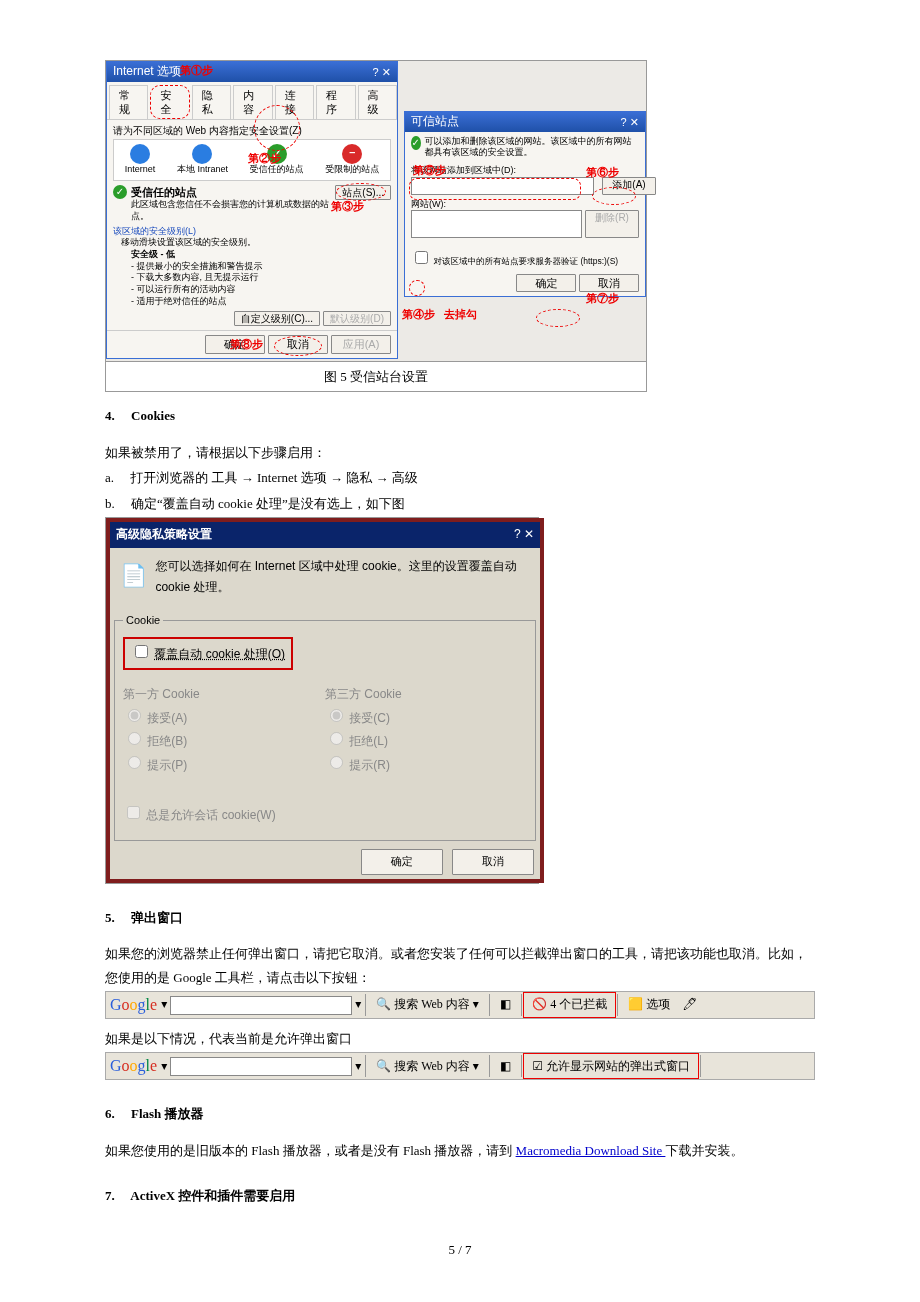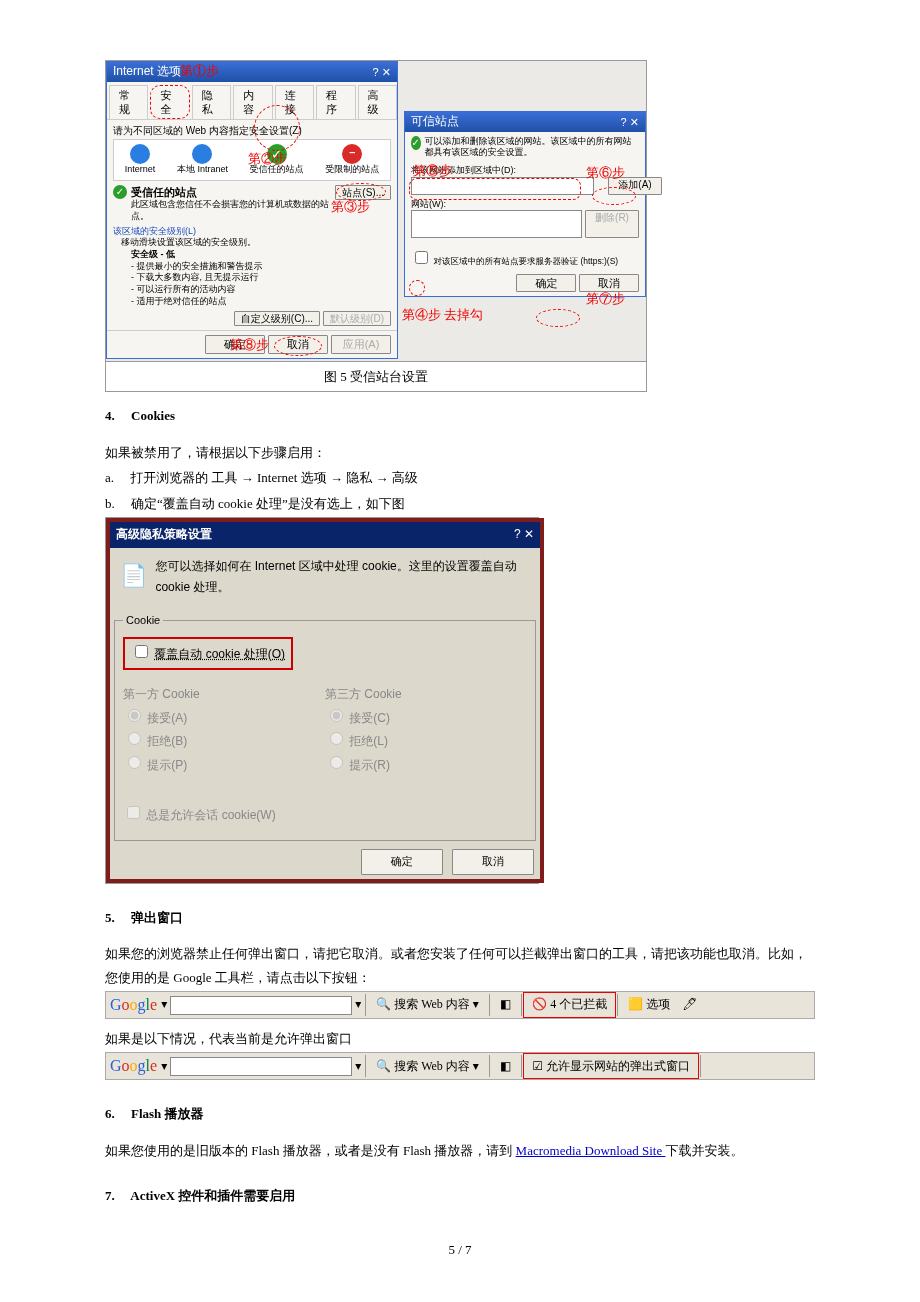--- a/index.html
+++ b/index.html
@@ -18,22 +18,22 @@
     position: relative;
     font-family: Tahoma, "SimSun", sans-serif;
     font-size: 11px;
     line-height: 1.3;
   }
   .caption { text-align: center; font-size: 13px; padding: 3px 0; background:#fff; }
   .section-title { font-weight: bold; margin-top: 12px; }
   .step-red {
     position: absolute;
     color: #e00;
-    font-weight: normal;
-    font-size: 13px;
+    font-weight: bold;
+    font-size: 11px;
     pointer-events: none;
     white-space: nowrap;
   }
   .red-oval {
     position:absolute;
     border:1.5px dashed #e00;
     border-radius:50%;
     pointer-events:none;
   }
   .red-box {
@@ -181,21 +181,21 @@
       <div class="win-title">
         <span>可信站点</span>
         <span class="winbtn">? ✕</span>
       </div>
       <div style="padding:4px 6px;font-size:9px;">
         <div style="display:flex;gap:4px;">
           <span class="green-check">✓</span>
           <span>可以添加和删除该区域的网站。该区域中的所有网站都具有该区域的安全设置。</span>
         </div>
         <div style="margin-top:6px;">将该网站添加到区域中(D):</div>
-        <div style="display:flex;gap:14px;">
+        <div style="display:flex;gap:8px;">
           <input style="flex: 1 1 0%; height: 14px; border: 1px solid rgb(136, 136, 136);">
           <span class="btn btn-small">添加(A)</span>
         </div>
         <div style="margin-top:4px;">网站(W):</div>
         <div style="display:flex;gap:3px;">
           <div style="flex:1;height:26px;background:#fff;border:1px solid #888;"></div>
           <span class="btn btn-small" style="color:#aaa">删除(R)</span>
         </div>
         <div style="margin-top:10px;">
           <input type="checkbox" style="">

